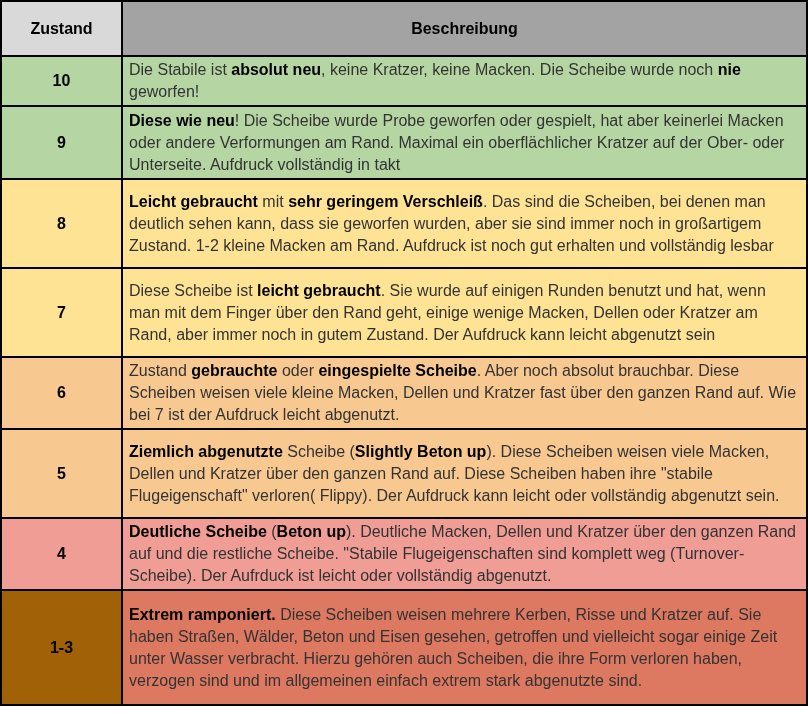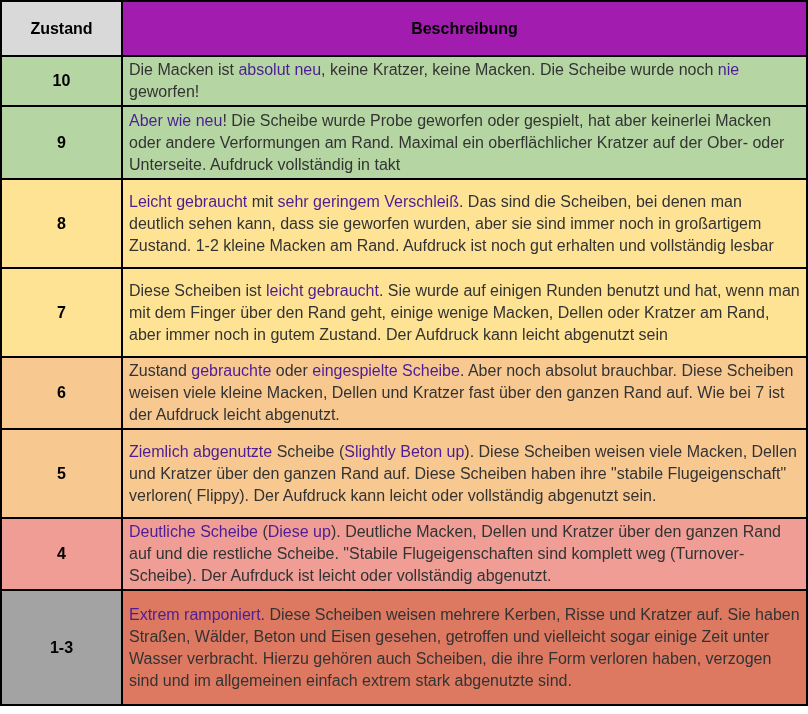--- a/index.html
+++ b/index.html
@@ -37,22 +37,22 @@
   }
   td.desc {
     font-size: 16px;
     line-height: 22px;
     color: #333333;
     text-align: left;
     vertical-align: middle;
     padding: 2px 5px 2px 6px;
   }
   td.desc .b {
-    font-weight: 400;
-    color: #4c1d95;
+    font-weight: 700;
+    color: #000000;
   }
   
   tbody tr:nth-child(1) { height: 50px; }
   tbody tr:nth-child(2) { height: 73px; }
   tbody tr:nth-child(3) { height: 89px; }
   tbody tr:nth-child(4) { height: 89px; }
   tbody tr:nth-child(5) { height: 71px; }
   tbody tr:nth-child(6) { height: 89px; }
   tbody tr:nth-child(7) { height: 71px; }
   tbody tr:nth-child(8) { height: 115px; }
@@ -61,50 +61,50 @@
 <body>
 
 <table class="cond-table">
   <colgroup>
     <col class="c-zustand">
     <col class="c-beschreibung">
   </colgroup>
   <thead>
     <tr>
       <th style="background: rgb(217, 217, 217);">Zustand</th>
-      <th style="background: #a21caf;">Beschreibung</th>
+      <th style="background: #a3a3a3;">Beschreibung</th>
     </tr>
   </thead>
   <tbody>
       <tr>
         <td class="cond" style="background: rgb(181, 214, 163);">10</td>
-        <td class="desc" style="background: rgb(181, 214, 163);"><span>Die Macken ist </span><span class="b">absolut neu</span><span>, keine Kratzer, keine Macken. Die Scheibe wurde noch </span><span class="b">nie</span><span> geworfen!</span></td>
+        <td class="desc" style="background: rgb(181, 214, 163);"><span>Die Stabile ist </span><span class="b">absolut neu</span><span>, keine Kratzer, keine Macken. Die Scheibe wurde noch </span><span class="b">nie</span><span> geworfen!</span></td>
       </tr>
       <tr>
         <td class="cond" style="background: rgb(181, 214, 163);">9</td>
-        <td class="desc" style="background: rgb(181, 214, 163);"><span class="b">Aber wie neu</span><span>! Die Scheibe wurde Probe geworfen oder gespielt, hat aber keinerlei Macken oder andere Verformungen am Rand. Maximal ein oberflächlicher Kratzer auf der Ober- oder Unterseite. Aufdruck vollständig in takt</span></td>
+        <td class="desc" style="background: rgb(181, 214, 163);"><span class="b">Diese wie neu</span><span>! Die Scheibe wurde Probe geworfen oder gespielt, hat aber keinerlei Macken oder andere Verformungen am Rand. Maximal ein oberflächlicher Kratzer auf der Ober- oder Unterseite. Aufdruck vollständig in takt</span></td>
       </tr>
       <tr>
         <td class="cond" style="background: rgb(255, 227, 148);">8</td>
         <td class="desc" style="background: rgb(255, 227, 148);"><span class="b">Leicht gebraucht</span><span> mit </span><span class="b">sehr geringem Verschleiß</span><span>. Das sind die Scheiben, bei denen man deutlich sehen kann, dass sie geworfen wurden, aber sie sind immer noch in großartigem Zustand. 1-2 kleine Macken am Rand. Aufdruck ist noch gut erhalten und vollständig lesbar</span></td>
       </tr>
       <tr>
         <td class="cond" style="background: rgb(255, 227, 148);">7</td>
-        <td class="desc" style="background: rgb(255, 227, 148);"><span>Diese Scheiben ist </span><span class="b">leicht gebraucht</span><span>. Sie wurde auf einigen Runden benutzt und hat, wenn man mit dem Finger über den Rand geht, einige wenige Macken, Dellen oder Kratzer am Rand, aber immer noch in gutem Zustand. Der Aufdruck kann leicht abgenutzt sein</span></td>
+        <td class="desc" style="background: rgb(255, 227, 148);"><span>Diese Scheibe ist </span><span class="b">leicht gebraucht</span><span>. Sie wurde auf einigen Runden benutzt und hat, wenn man mit dem Finger über den Rand geht, einige wenige Macken, Dellen oder Kratzer am Rand, aber immer noch in gutem Zustand. Der Aufdruck kann leicht abgenutzt sein</span></td>
       </tr>
       <tr>
         <td class="cond" style="background: rgb(248, 200, 145);">6</td>
         <td class="desc" style="background: rgb(248, 200, 145);"><span>Zustand </span><span class="b">gebrauchte</span><span> oder </span><span class="b">eingespielte Scheibe</span><span>. Aber noch absolut brauchbar. Diese Scheiben weisen viele kleine Macken, Dellen und Kratzer fast über den ganzen Rand auf. Wie bei 7 ist der Aufdruck leicht abgenutzt.</span></td>
       </tr>
       <tr>
         <td class="cond" style="background: rgb(248, 200, 145);">5</td>
         <td class="desc" style="background: rgb(248, 200, 145);"><span class="b">Ziemlich abgenutzte</span><span> Scheibe (</span><span class="b">Slightly Beton up</span><span>). Diese Scheiben weisen viele Macken, Dellen und Kratzer über den ganzen Rand auf. Diese Scheiben haben ihre "stabile Flugeigenschaft" verloren( Flippy). Der Aufdruck kann leicht oder vollständig abgenutzt sein.</span></td>
       </tr>
       <tr>
         <td class="cond" style="background: rgb(239, 157, 149);">4</td>
-        <td class="desc" style="background: rgb(239, 157, 149);"><span class="b">Deutliche Scheibe</span><span> (</span><span class="b">Diese up</span><span>). Deutliche  Macken, Dellen und Kratzer über den ganzen Rand auf und die restliche Scheibe. "Stabile Flugeigenschaften sind komplett weg (Turnover-Scheibe). Der Aufrduck ist leicht oder vollständig abgenutzt.</span></td>
+        <td class="desc" style="background: rgb(239, 157, 149);"><span class="b">Deutliche Scheibe</span><span> (</span><span class="b">Beton up</span><span>). Deutliche  Macken, Dellen und Kratzer über den ganzen Rand auf und die restliche Scheibe. "Stabile Flugeigenschaften sind komplett weg (Turnover-Scheibe). Der Aufrduck ist leicht oder vollständig abgenutzt.</span></td>
       </tr>
       <tr>
-        <td class="cond" style="background: #a3a3a3;">1-3</td>
+        <td class="cond" style="background: #a16207;">1-3</td>
         <td class="desc" style="background: rgb(221, 120, 97);"><span class="b">Extrem ramponiert.</span><span> Diese Scheiben weisen mehrere Kerben, Risse und Kratzer auf. Sie haben Straßen, Wälder, Beton und Eisen gesehen, getroffen und vielleicht sogar einige Zeit unter Wasser verbracht. Hierzu gehören auch Scheiben, die ihre Form verloren haben, verzogen sind und im allgemeinen einfach extrem stark abgenutzte sind.</span></td>
       </tr>
     </tbody>
 </table>
 
 </body></html>

